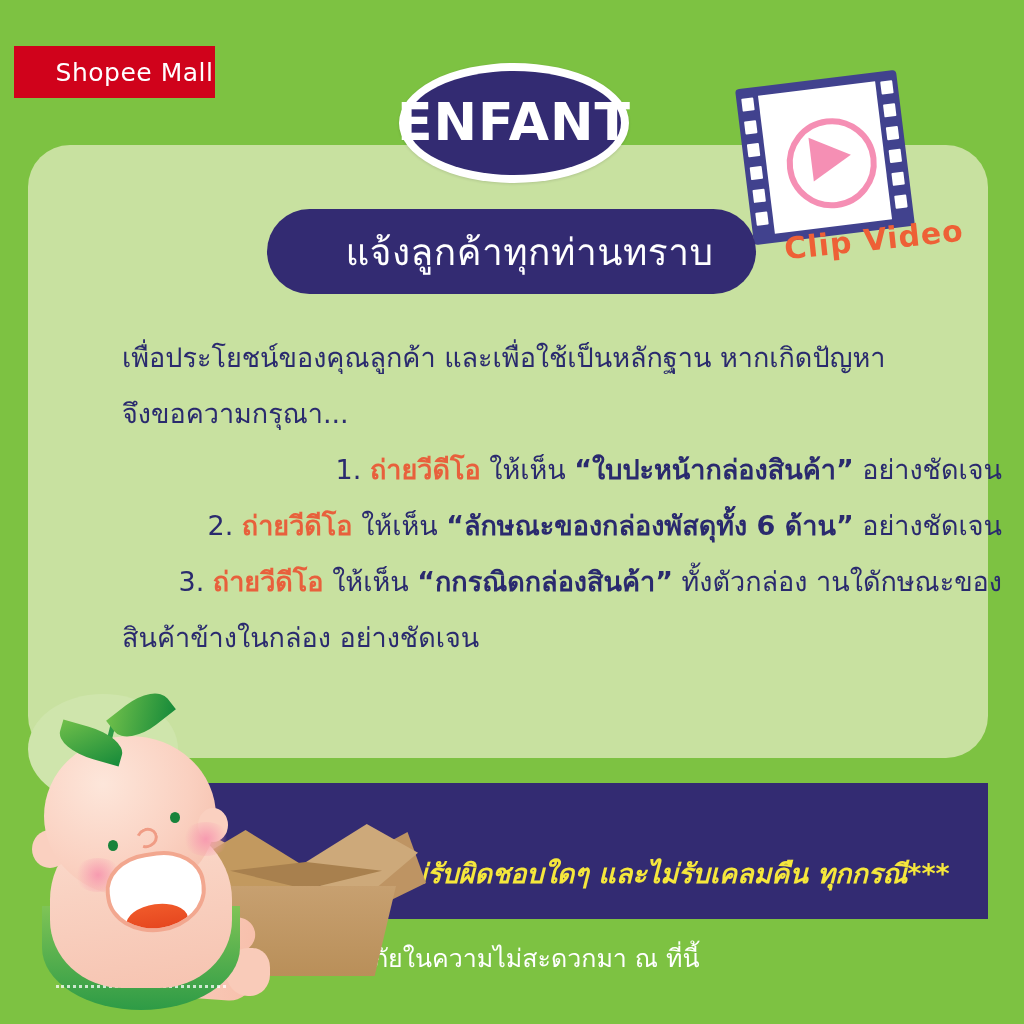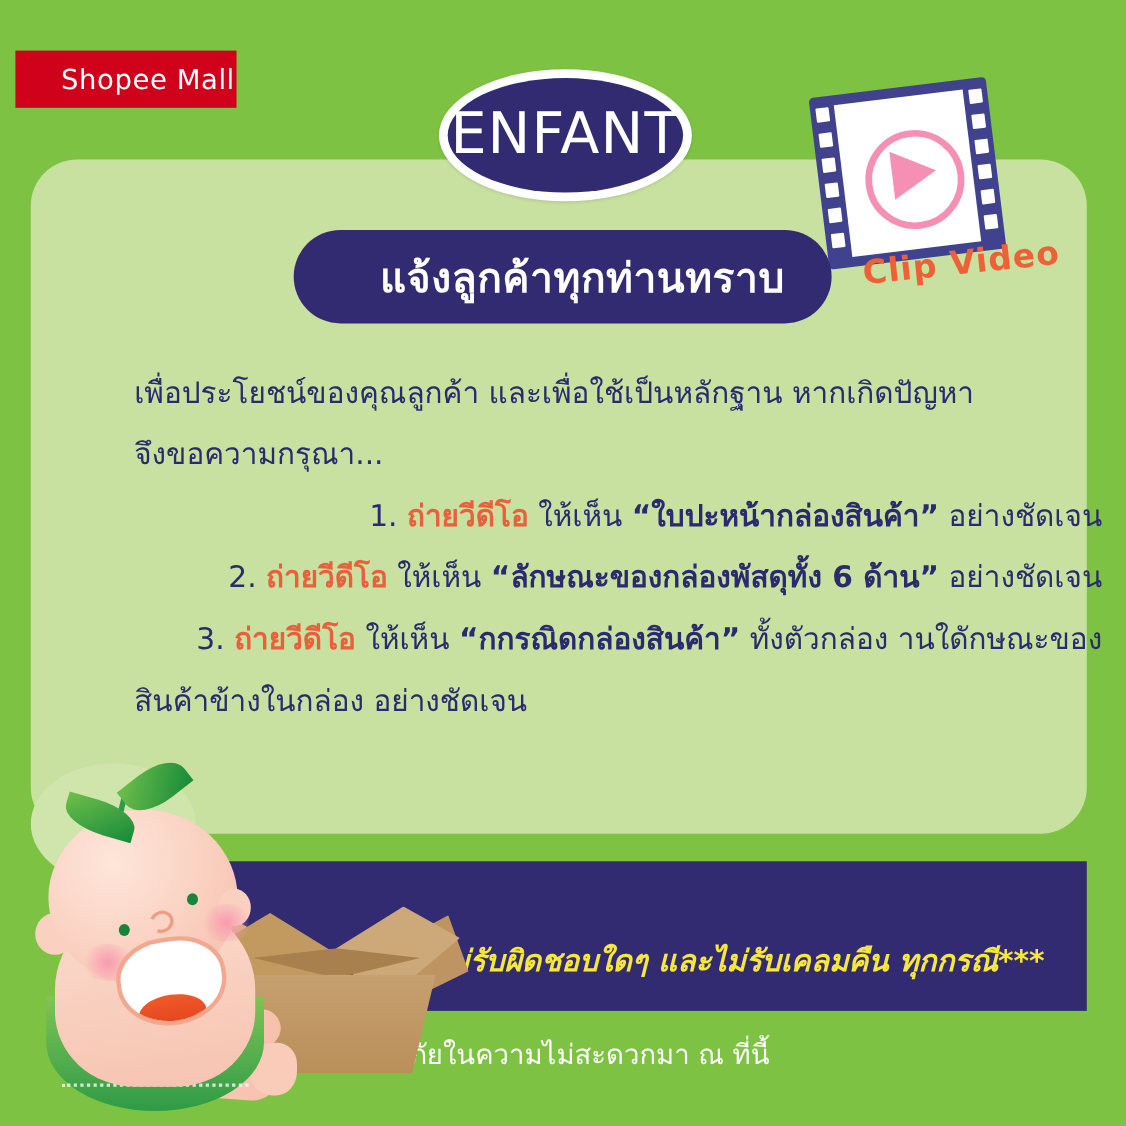--- a/index.html
+++ b/index.html
@@ -31,21 +31,21 @@
     background:#ffffff;
     box-shadow:0 1px 3px rgba(0,0,0,.12);
   }
   .enfant-oval{
     position:absolute;left:8px;top:8px;right:8px;bottom:8px;
     border-radius:50%;background:#332B72;
   }
   .enfant-text{
     position:absolute;inset:0;display:flex;align-items:center;justify-content:center;
     color:#ffffff;font-size:52px;letter-spacing:1px;
-    font-family:"DejaVu Sans",sans-serif;font-weight:400;
+    font-family:"DejaVu Sans",sans-serif;font-weight:700;
     padding-bottom:2px;
   }
 
   
   .filmstrip{
     position:absolute;left:744px;top:79px;width:162px;height:157px;
     transform:rotate(-7deg);
   }
   .film-frame{
     position:absolute;inset:0;background:#41428E;border-radius:4px;
@@ -79,21 +79,21 @@
     background:#C8E1A0;border-radius:42px;
   }
 
   
   .title-pill{
     position:absolute;left:267px;top:209px;width:489px;height:85px;
     background:#332B72;border-radius:44px;
     display:flex;align-items:center;justify-content:center;
   }
   .title-pill span{
-    color:#ffffff;font-size:37px;font-weight:bold;letter-spacing:.5px;
+    color:#ffffff;font-size:37px;font-weight:normal;letter-spacing:.5px;
     font-family:"DejaVu Sans",sans-serif;
     margin-left:36px;
   }
 
   
   .body-text{
     position:absolute;left:122px;top:330px;width:880px;
     color:#2A2A6E;font-size:27px;line-height:56px;
     font-family:"DejaVu Sans",sans-serif;
   }

